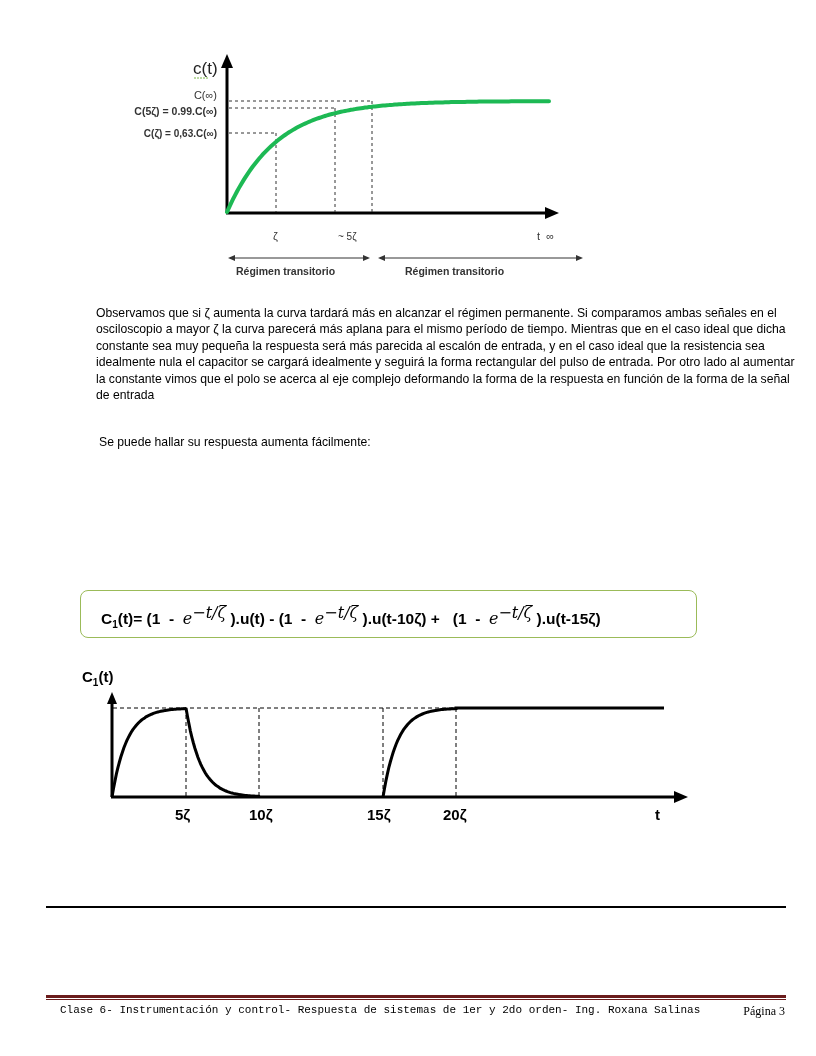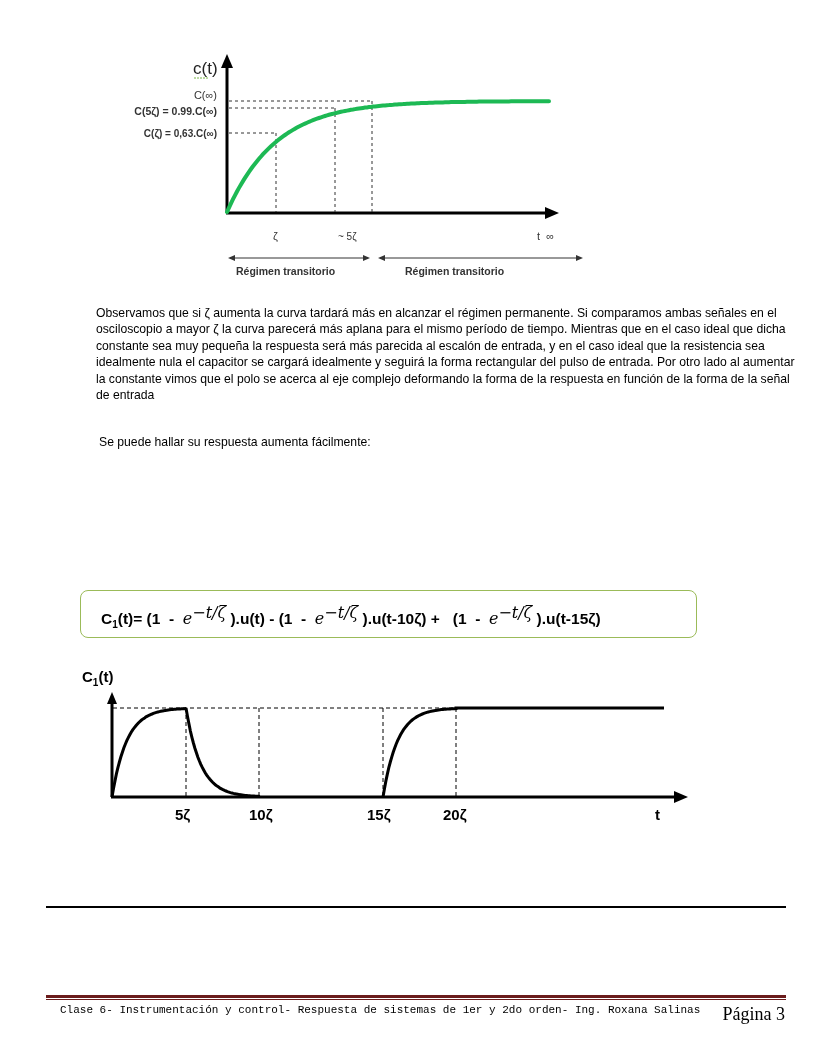--- a/index.html
+++ b/index.html
@@ -11,21 +11,21 @@
   .small { font-size:12.2px; line-height:17px; }
   .eqbox { left:80px; top:590px; width:617px; height:48px; border:1.5px solid #9bbb59; border-radius:8px; box-sizing:border-box; }
   .eq { position:absolute; left:20px; top:12px; font-size:15.5px; font-weight:bold; white-space:nowrap; }
   .eq i { font-family:"DejaVu Serif", serif; font-style:italic; font-weight:normal; font-size:16px; }
   .eq sup { font-size:10px; }
   .eq sub { font-size:10px; }
   .rule { left:46px; top:906px; width:740px; height:2px; background:#000; }
   .footrule1 { left:46px; top:995px; width:740px; height:3px; background:#6b1c1c; }
   .footrule2 { left:46px; top:999px; width:740px; height:1px; background:#6b1c1c; }
   .footer { left:60px; top:1004px; font-family:Liberation Mono, monospace; font-size:11px; }
-  .pagenum { right:31px; top:1004px; font-family:"Liberation Serif", serif; font-size:18px; }
+  .pagenum { right:31px; top:1004px; font-family:"Liberation Serif", serif; font-size:12px; }
 </style>
 </head>
 <body>
 
 <svg class="abs" style="left:0;top:0" width="816" height="290">
 
   <line x1="227" y1="213" x2="227" y2="64" stroke="#000" stroke-width="3"></line>
   <polygon points="221,68 227,54 233,68" fill="#000"></polygon>
   <line x1="226" y1="213" x2="548" y2="213" stroke="#000" stroke-width="3"></line>
   <polygon points="545,207 559,213 545,219" fill="#000"></polygon>

